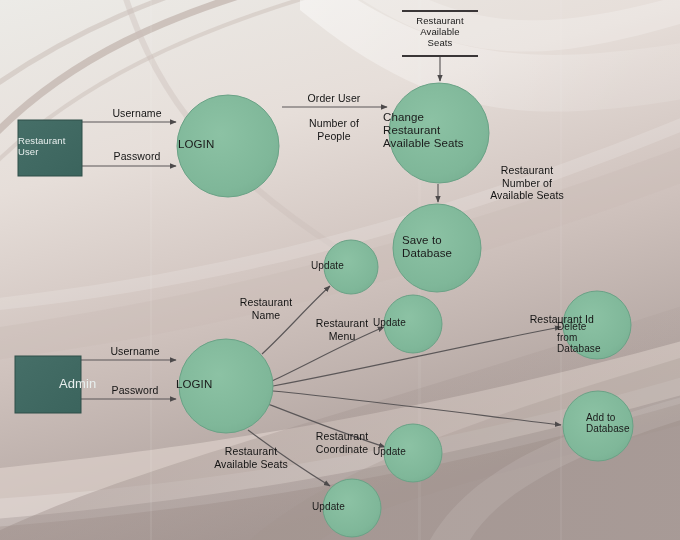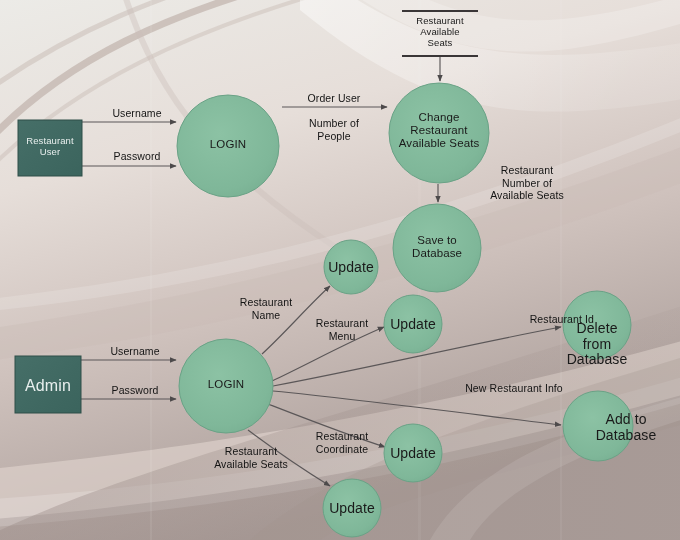--- a/index.html
+++ b/index.html
@@ -7,30 +7,29 @@
     width:680px;height:540px;overflow:hidden;
     font-family:"Liberation Sans", sans-serif;
     background:#ded6d0;
   }
   #canvas{position:relative;width:680px;height:540px;overflow:hidden;}
   #bg{position:absolute;left:0;top:0;width:680px;height:540px;}
   #diagram{position:absolute;left:0;top:0;width:680px;height:540px;}
 
   .node-label{
     position:absolute;
-    text-align:center;
     color:#1a1a1a;
     line-height:1.12;
     pointer-events:none;
     letter-spacing:.1px;
   }
   .proc-label{font-size:11.5px;}
-  .proc-label.small{font-size:14px;}
+  .proc-label.small{font-size:10px;}
   .entity-label{font-size:9.5px;color:#e8efee;line-height:1.15;}
-  .entity-label.big{font-size:16px;}
+  .entity-label.big{font-size:13px;margin-left:44px;}
   .store-label{font-size:9.5px;color:#1a1a1a;line-height:1.18;text-align:center;}
   .flow-label{
     position:absolute;font-size:10.5px;color:#141414;
     text-align:center;line-height:1.2;pointer-events:none;
     letter-spacing:.1px;
   }
 </style>
 </head>
 <body>
 
@@ -132,36 +131,35 @@
     <circle cx="598" cy="426" r="35" fill="url(#circfill)" stroke="#6aa286" stroke-width="1"></circle>
   </svg>
 
   <div class="node-label entity-label" style="left:18px;top:136px;width:64px;">Restaurant<br>User</div>
   <div class="node-label entity-label big" style="left:15px;top:377px;width:66px;">Admin</div>
 
   <div class="node-label store-label" style="left:402px;top:15px;width:76px;">Restaurant<br>Available<br>Seats</div>
 
   <div class="node-label proc-label" style="left:178px;top:138px;width:100px;">LOGIN</div>
   <div class="node-label proc-label" style="left:383px;top:111px;width:112px;">Change<br>Restaurant<br>Available Seats</div>
-  <div class="node-label proc-label" style="left:387px;top:234px;width:100px;">Save to<br>Database</div>
+  <div class="node-label proc-label" style="left:402px;top:234px;width:100px;">Save to<br>Database</div>
   <div class="node-label proc-label" style="left:176px;top:378px;width:100px;">LOGIN</div>
   <div class="node-label proc-label small" style="left:311px;top:260px;width:80px;">Update</div>
   <div class="node-label proc-label small" style="left:373px;top:317px;width:80px;">Update</div>
   <div class="node-label proc-label small" style="left:373px;top:446px;width:80px;">Update</div>
   <div class="node-label proc-label small" style="left:312px;top:501px;width:80px;">Update</div>
   <div class="node-label proc-label small" style="left:557px;top:321px;width:80px;">Delete<br>from<br>Database</div>
   <div class="node-label proc-label small" style="left:586px;top:412px;width:80px;">Add to<br>Database</div>
 
   <div class="flow-label" style="left:90px;top:107px;width:94px;">Username</div>
   <div class="flow-label" style="left:90px;top:150px;width:94px;">Password</div>
   <div class="flow-label" style="left:288px;top:92px;width:92px;">Order User</div>
   <div class="flow-label" style="left:288px;top:117px;width:92px;">Number of<br>People</div>
   <div class="flow-label" style="left:466px;top:164px;width:122px;">Restaurant<br>Number of<br>Available Seats</div>
   <div class="flow-label" style="left:88px;top:345px;width:94px;">Username</div>
   <div class="flow-label" style="left:88px;top:384px;width:94px;">Password</div>
   <div class="flow-label" style="left:220px;top:296px;width:92px;">Restaurant<br>Name</div>
   <div class="flow-label" style="left:300px;top:317px;width:84px;">Restaurant<br>Menu</div>
   <div class="flow-label" style="left:482px;top:313px;width:112px;text-align:right;">Restaurant Id</div>
-  <div class="flow-label" style="left:438px;top:382px;width:152px;">New Restaurant Info</div>
   <div class="flow-label" style="left:297px;top:430px;width:90px;">Restaurant<br>Coordinate</div>
   <div class="flow-label" style="left:194px;top:445px;width:114px;">Restaurant<br>Available Seats</div>
 
 </div>
 
 </body></html>

